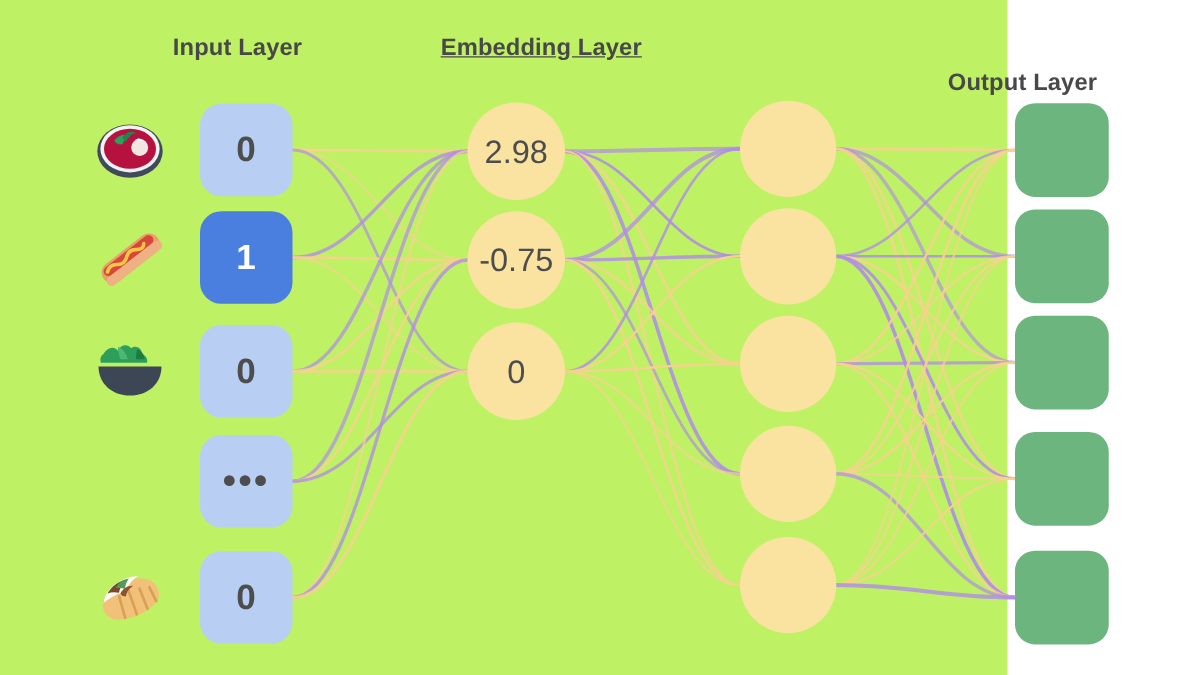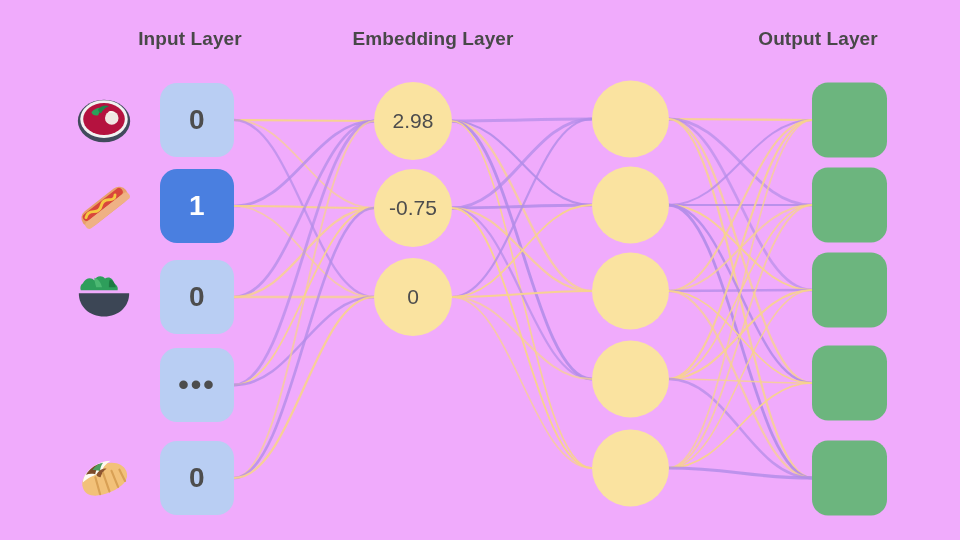--- a/index.html
+++ b/index.html
@@ -11,41 +11,41 @@
   }
   body {
     width: 960px;
     height: 540px;
     overflow: hidden;
     font-family: "Liberation Sans", sans-serif;
     position: relative;
   }
   #diagram {
     position: relative;
-    width: 960px;
+    width: 806px;
     height: 540px;
-    background: #f0abfc;
+    background: #bef264;
   }
 
   
   .layer-title {
     position: absolute;
     top: 26px;
     font-size: 19px;
     font-weight: bold;
     color: #484848;
     letter-spacing: 0.1px;
     white-space: nowrap;
     text-align: center;
     transform: translateX(-50%);
     line-height: 26px;
   }
   #title-input    { left: 190px; }
-  #title-embed    { left: 433px; }
-  #title-output   { left: 818px; }
+  #title-embed    { left: 433px; text-decoration: underline; }
+  #title-output   { left: 818px; margin-top: 28px; }
 
   
   #edges {
     position: absolute;
     left: 0; top: 0;
     width: 960px;
     height: 540px;
     pointer-events: none;
   }
 
@@ -92,21 +92,21 @@
     left: 413px;
     width: 78px;
     height: 78px;
     margin-left: -39px;
     border-radius: 50%;
     background: #fae3a0;
     display: flex;
     align-items: center;
     justify-content: center;
     transform: translateY(-50%);
-    font-size: 21px;
+    font-size: 26px;
     color: #4d4d4d;
   }
 
   
   .hidden-node {
     position: absolute;
     left: 630px;
     width: 77px;
     height: 77px;
     margin-left: -38.5px;

